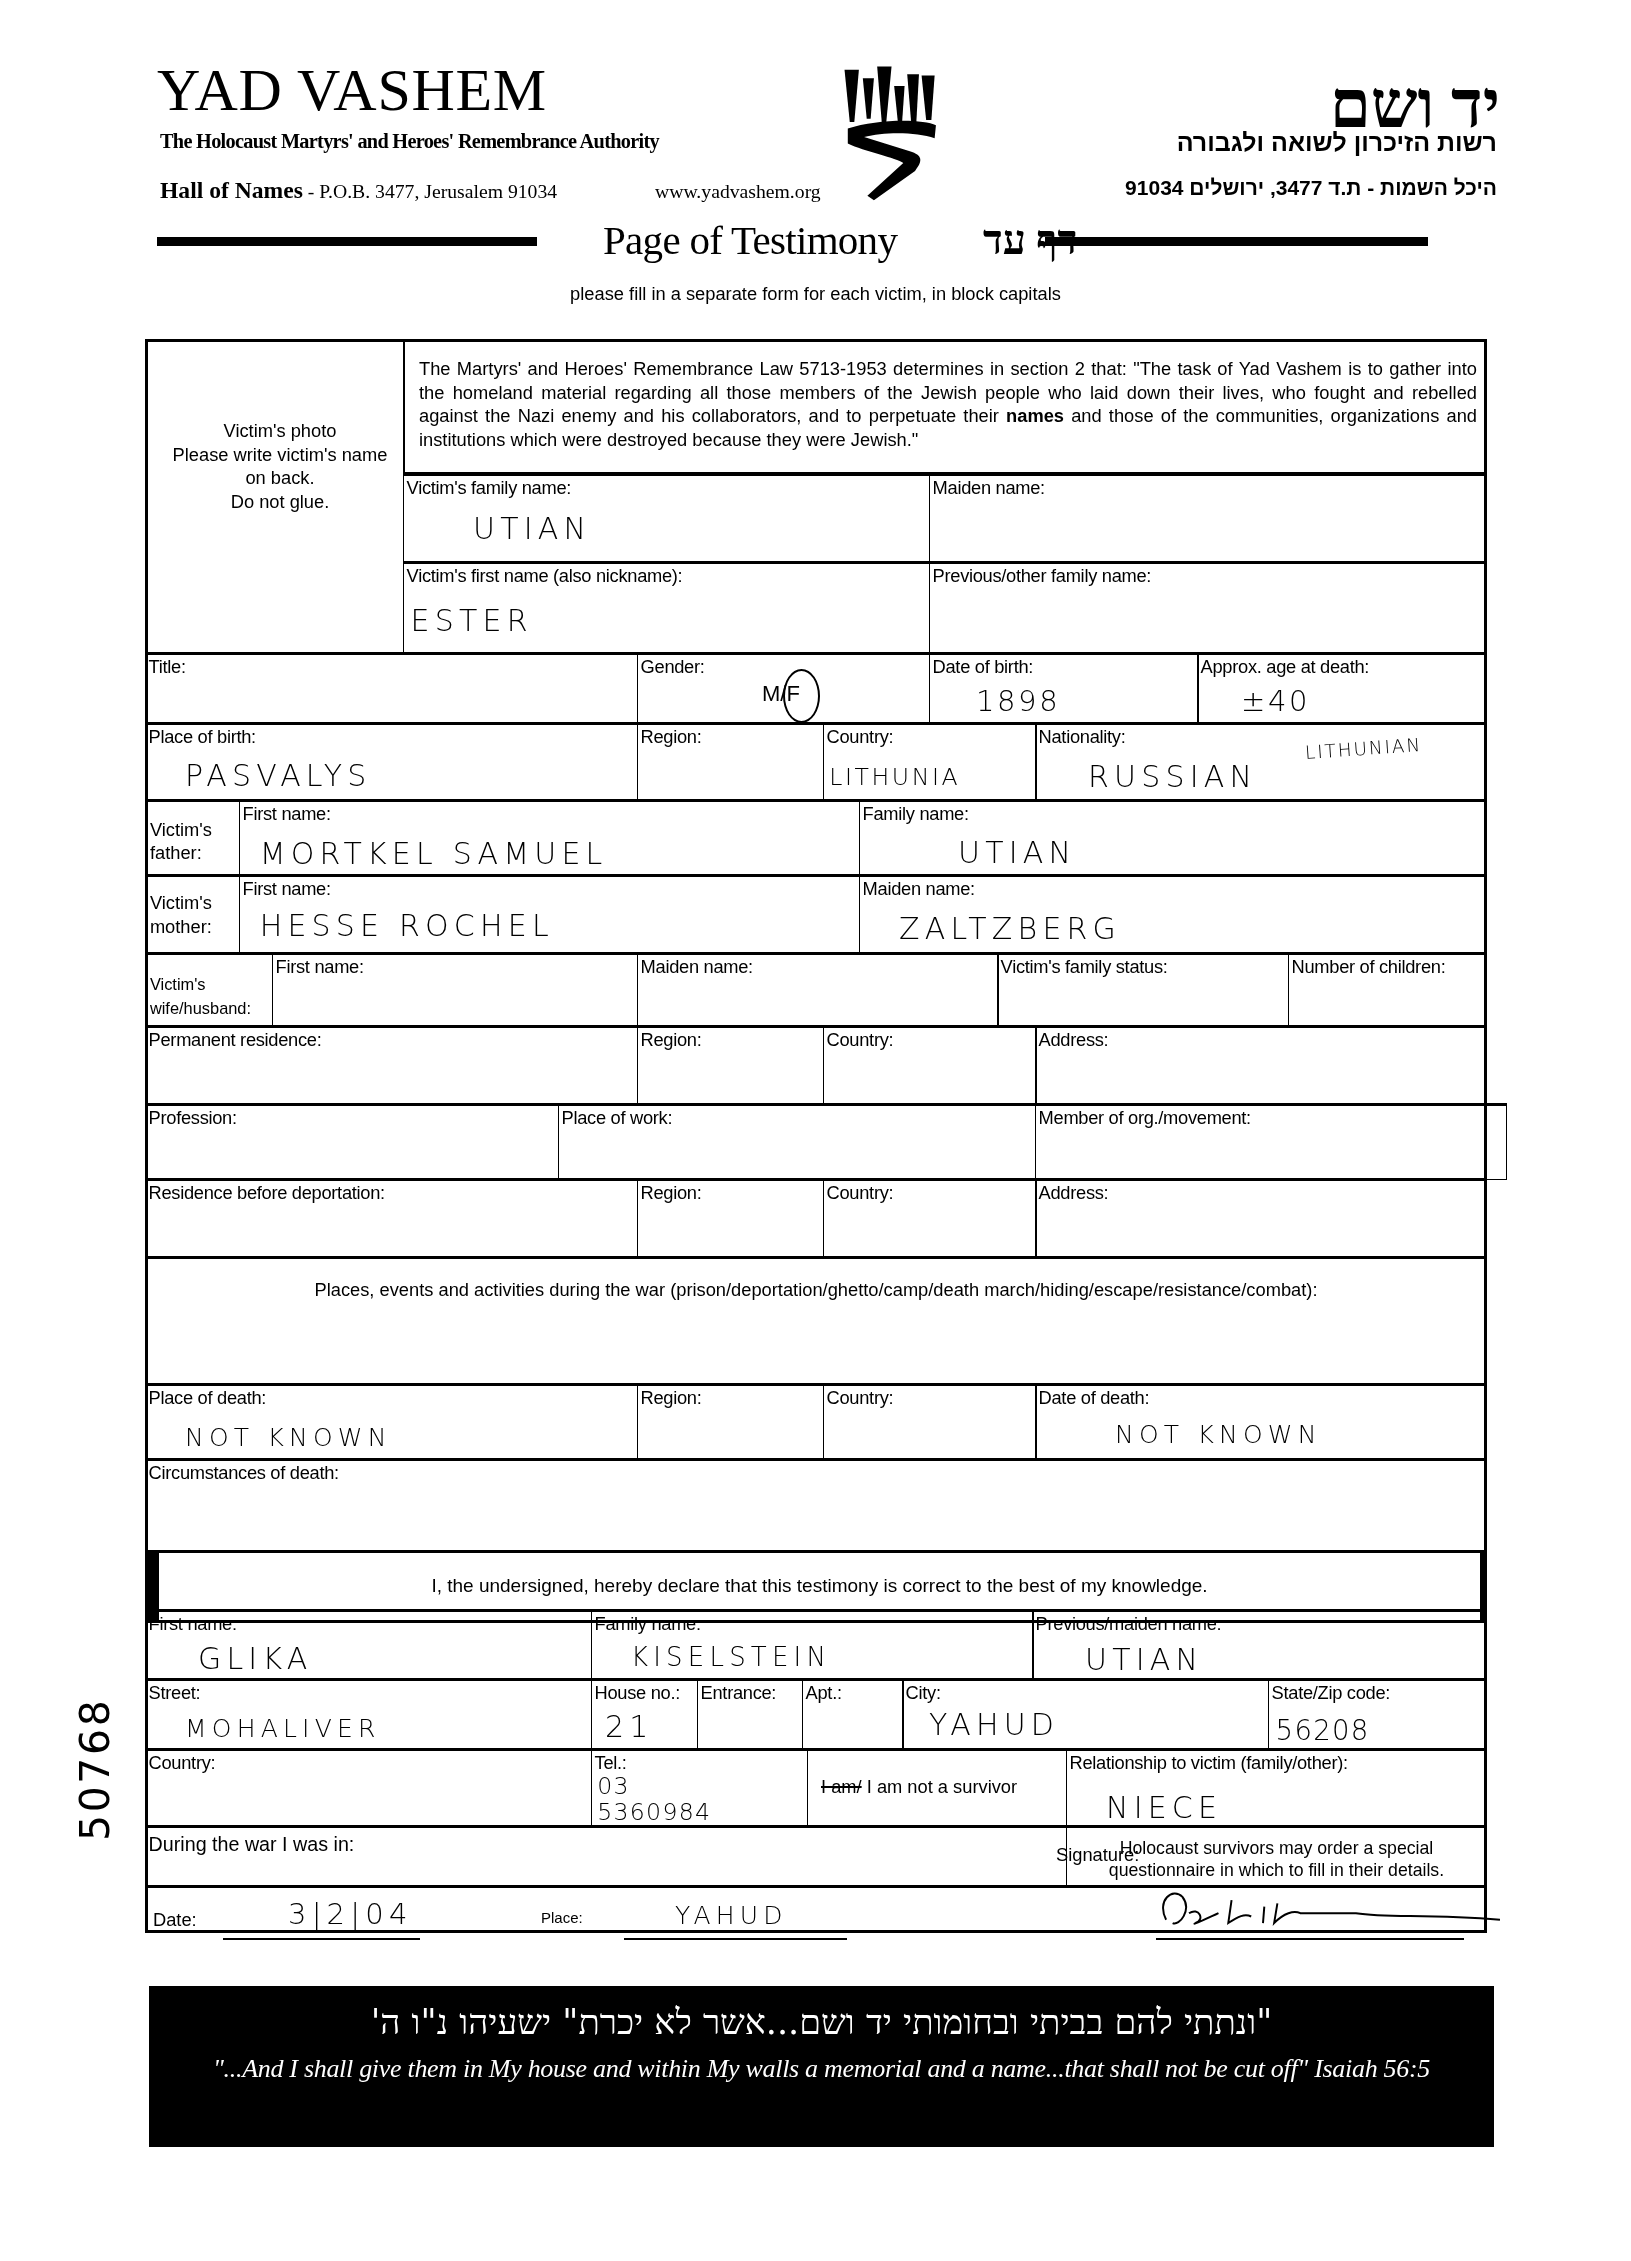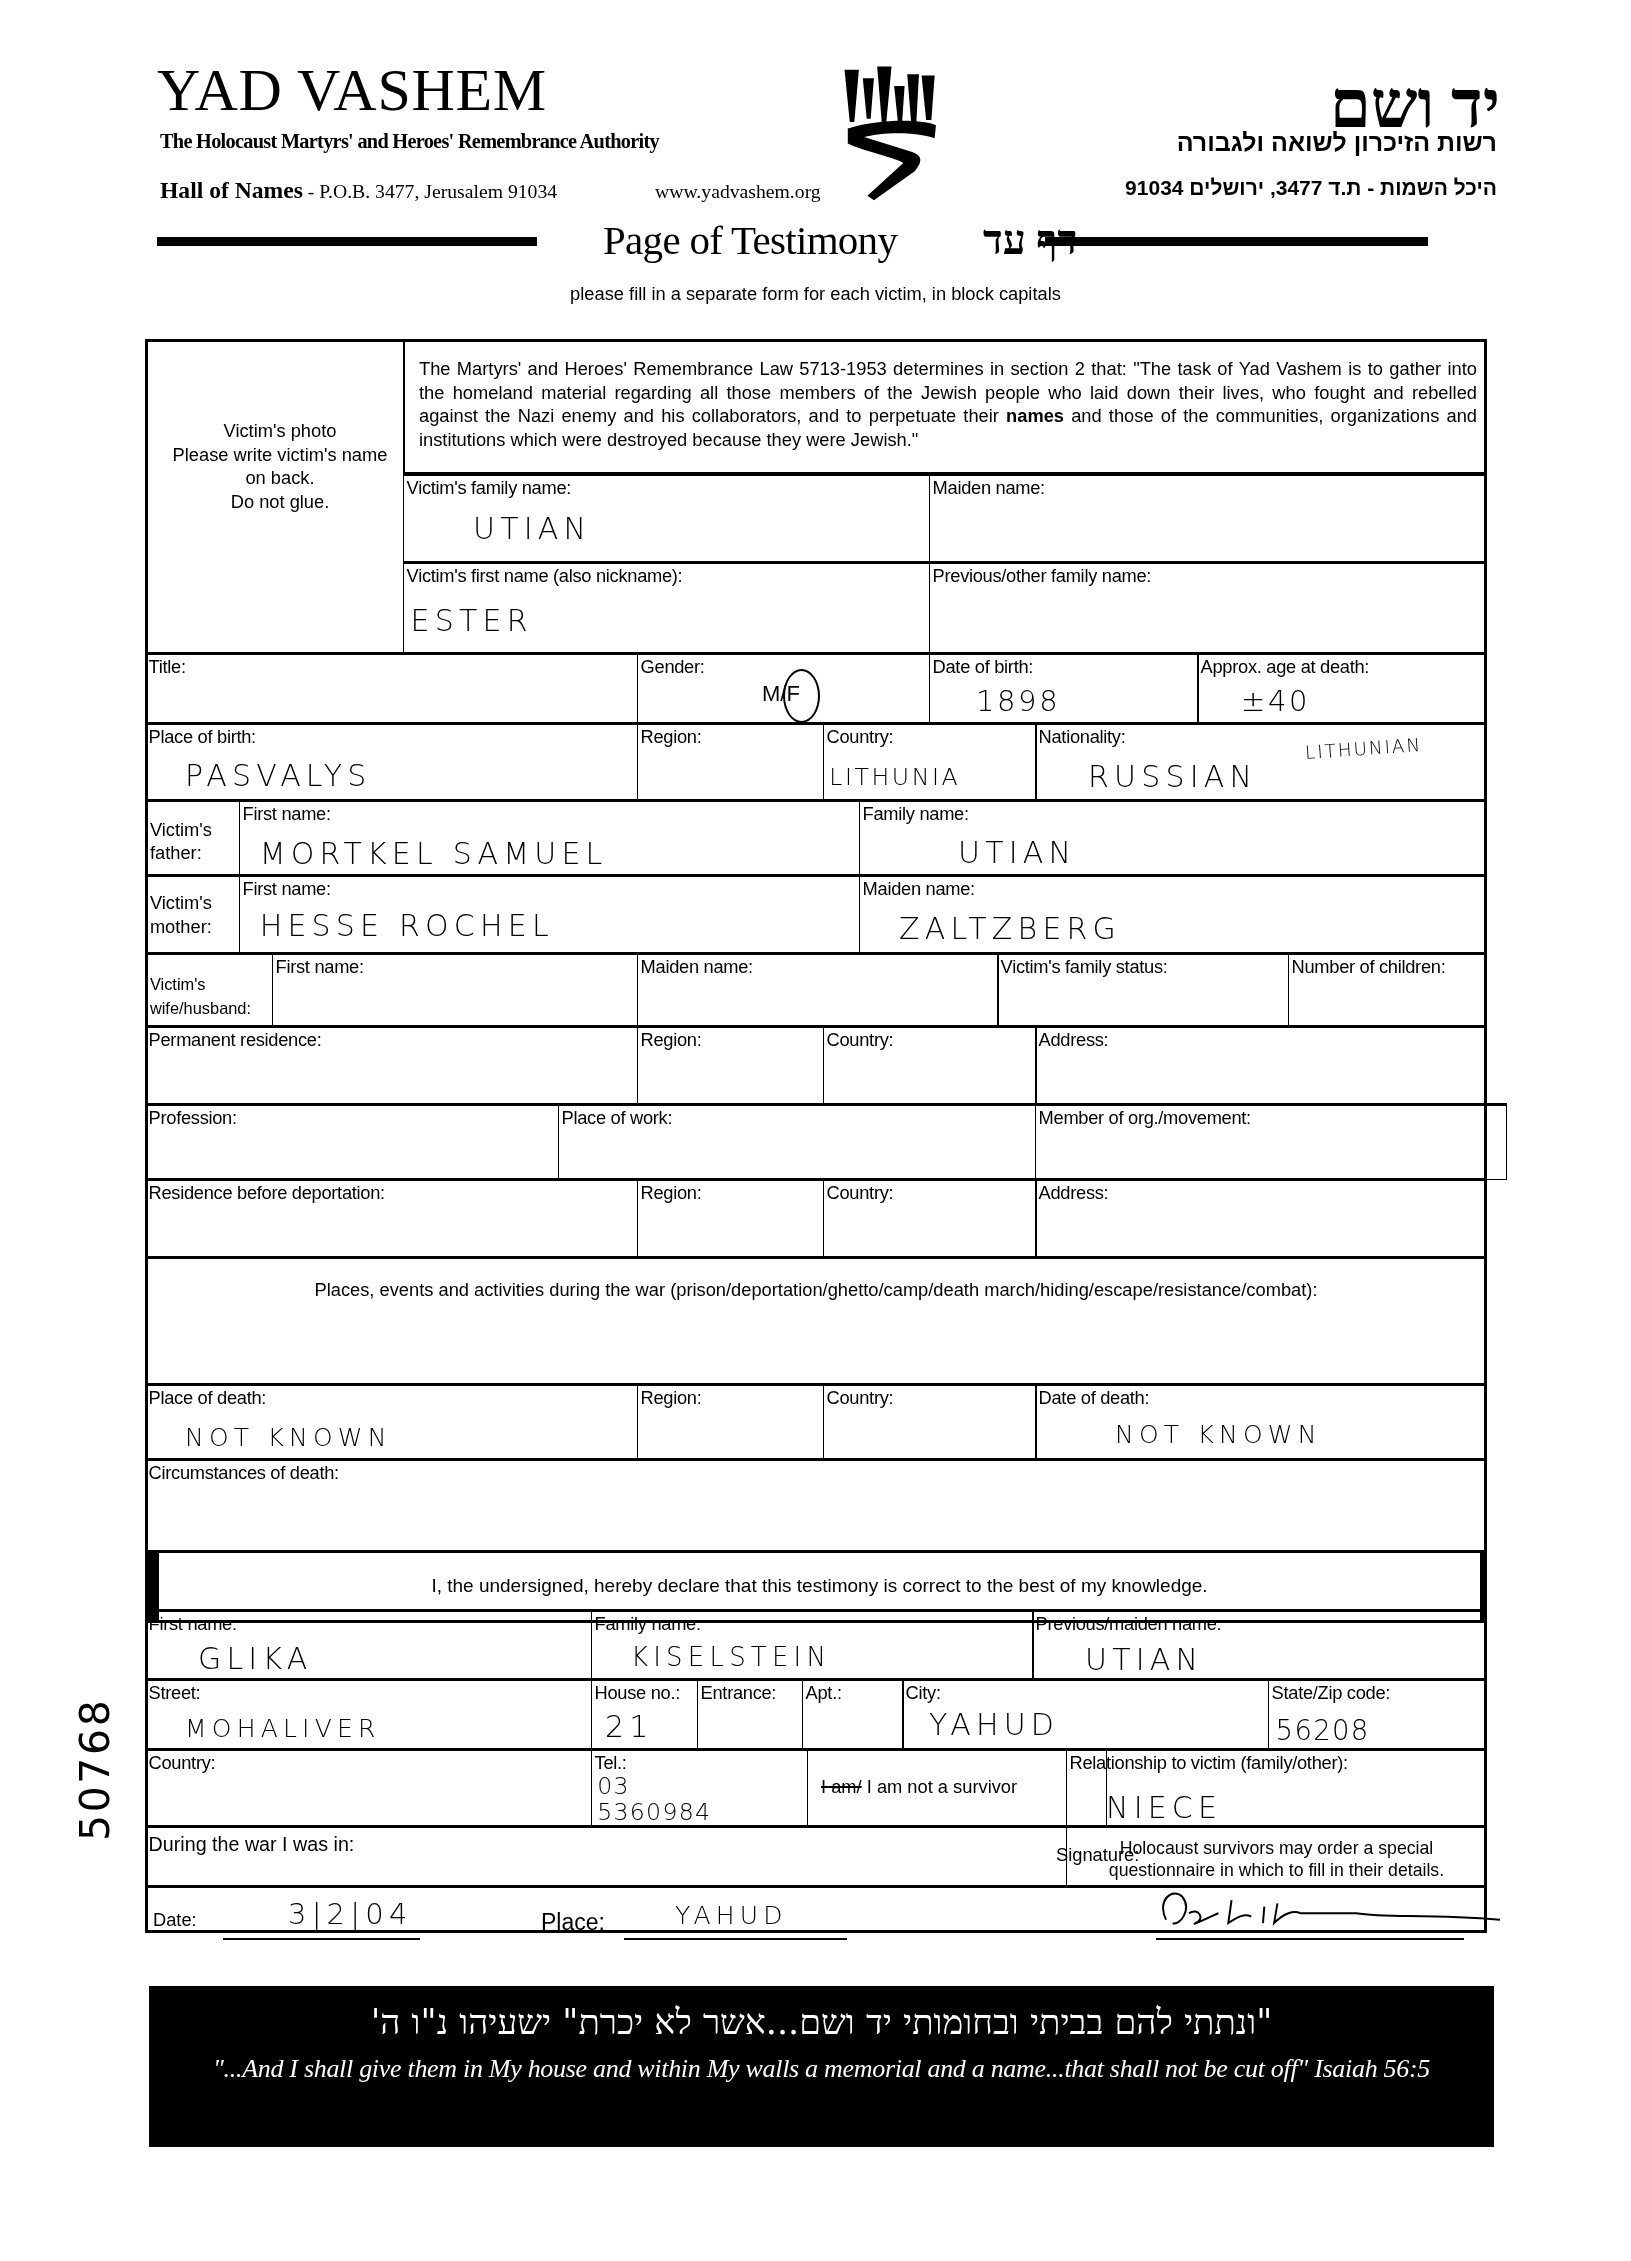--- a/index.html
+++ b/index.html
@@ -285,21 +285,21 @@
 </div>
 
 <div class="cell" style="left:145px;top:1748px;width:447px;height:79px;border-top-width:3.3px;">
   <span class="lbl">Country:</span>
 </div>
 <div class="cell" style="left:591px;top:1748px;width:217px;height:79px;border-top-width:3.3px;">
   <span class="lbl">Tel.:</span>
   <span class="hand" style="left:5.2px;top:21px;font-size:23.6px;letter-spacing:1.3px;">03</span>
   <span class="hand" style="left:5.2px;top:47px;font-size:23.6px;letter-spacing:1.3px;">5360984</span>
 </div>
-<div class="cell" style="left:807px;top:1748px;width:300px;height:79px;border-top-width:3.3px;">
+<div class="cell" style="left:807px;top:1748px;width:260px;height:79px;border-top-width:3.3px;">
   <div style="position:absolute;left:13px;top:25px;font-size:18.3px;white-space:nowrap;">
     <span style="text-decoration:line-through;text-decoration-thickness:2px;">I am/</span><span> I am not a survivor</span>
   </div>
 </div>
 <div class="cell" style="left:1066px;top:1748px;width:421px;height:79px;border-top-width:3.3px;">
   <span class="lbl">Relationship to victim (family/other):</span>
   <span class="hand" style="left:39px;top:39px;">NIECE</span>
 </div>
 
 <div class="cell" style="left:145px;top:1825px;width:922px;height:63px;border-top-width:3.3px;border-bottom-width:3.3px;">
@@ -313,21 +313,21 @@
     <div>questionnaire in which to fill in their details.</div>
   </div>
 </div>
 
 <div class="abs" id="side-number">50768</div>
 
 <div class="abs" style="left:153px;top:1909px;font-size:18.3px;">Date:</div>
 <div class="hand" style="left:288px;top:1897px;font-size:29px;">3|2|04</div>
 <div class="sigline" style="left:223px;top:1938px;width:197px;"></div>
 
-<div class="abs" style="left:541px;top:1909px;font-size:23px;text-align:right;">Place:</div>
+<div class="abs" style="left:541px;top:1909px;font-size:15px;text-align:right;">Place:</div>
 <div class="hand" style="left:675px;top:1901px;font-size:25px;">YAHUD</div>
 <div class="sigline" style="left:624px;top:1938px;width:223px;"></div>
 
 <div class="abs" style="left:1056px;top:1844px;font-size:18.3px;text-align:center;">Signature:</div>
 <svg class="abs" style="left:1153px;top:1887px;" width="347" height="59" viewBox="0 0 530 90">
   <path d="M20,50 C5,20 30,0 45,15 C60,35 40,60 30,55 M55,40 C70,30 80,50 65,55 C55,60 90,45 100,40 M120,20 L115,55 C130,45 140,40 150,45 M170,30 L168,55 M190,25 L185,55 C200,40 215,35 225,40 L310,40 C360,48 420,40 530,50" fill="none" stroke="#000" stroke-width="3"></path>
 </svg>
 <div class="sigline" style="left:1156px;top:1938px;width:308px;"></div>
 
 <div class="abs" id="banner">

